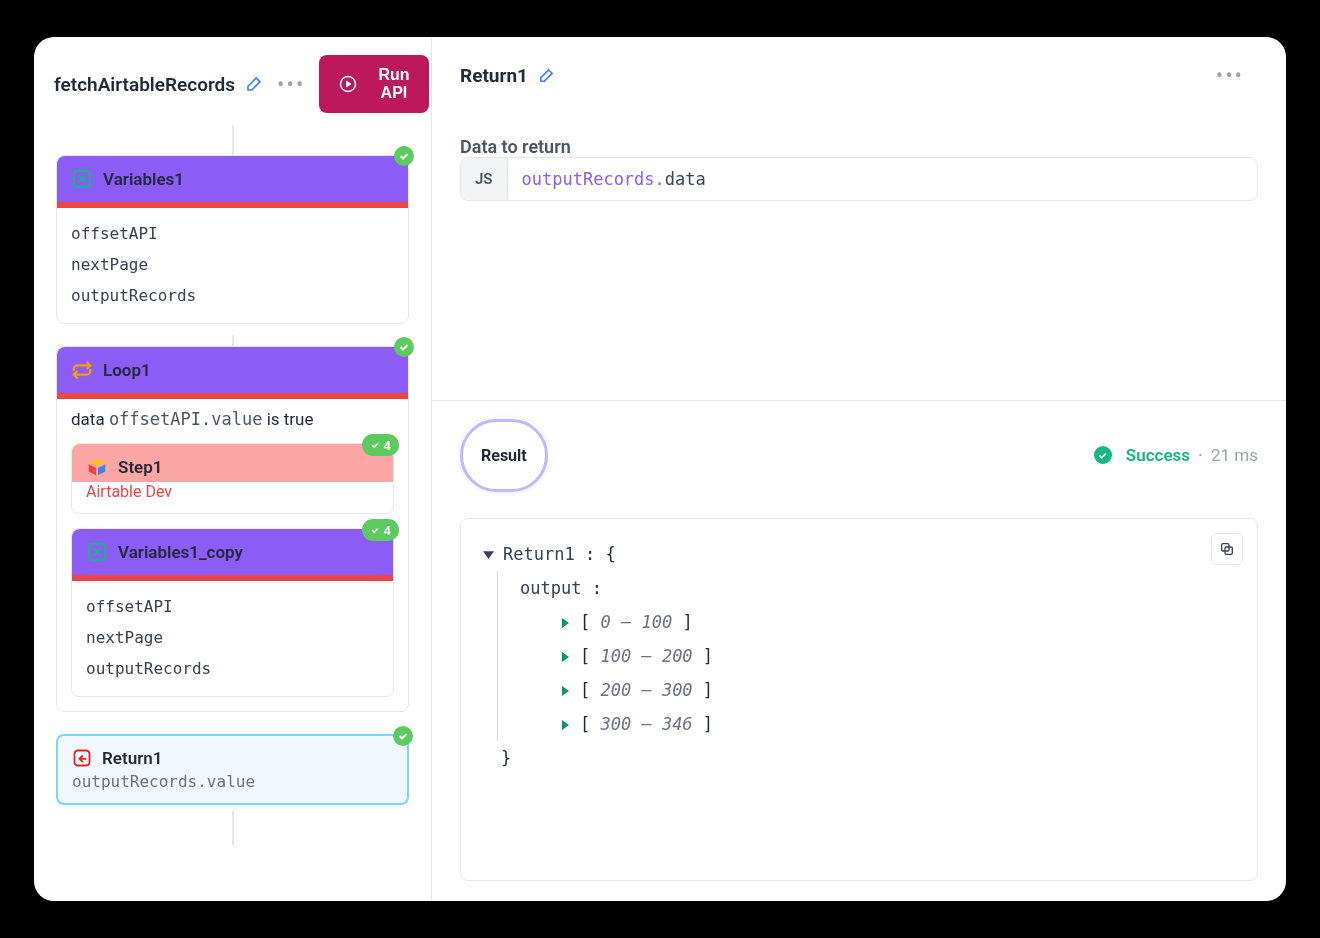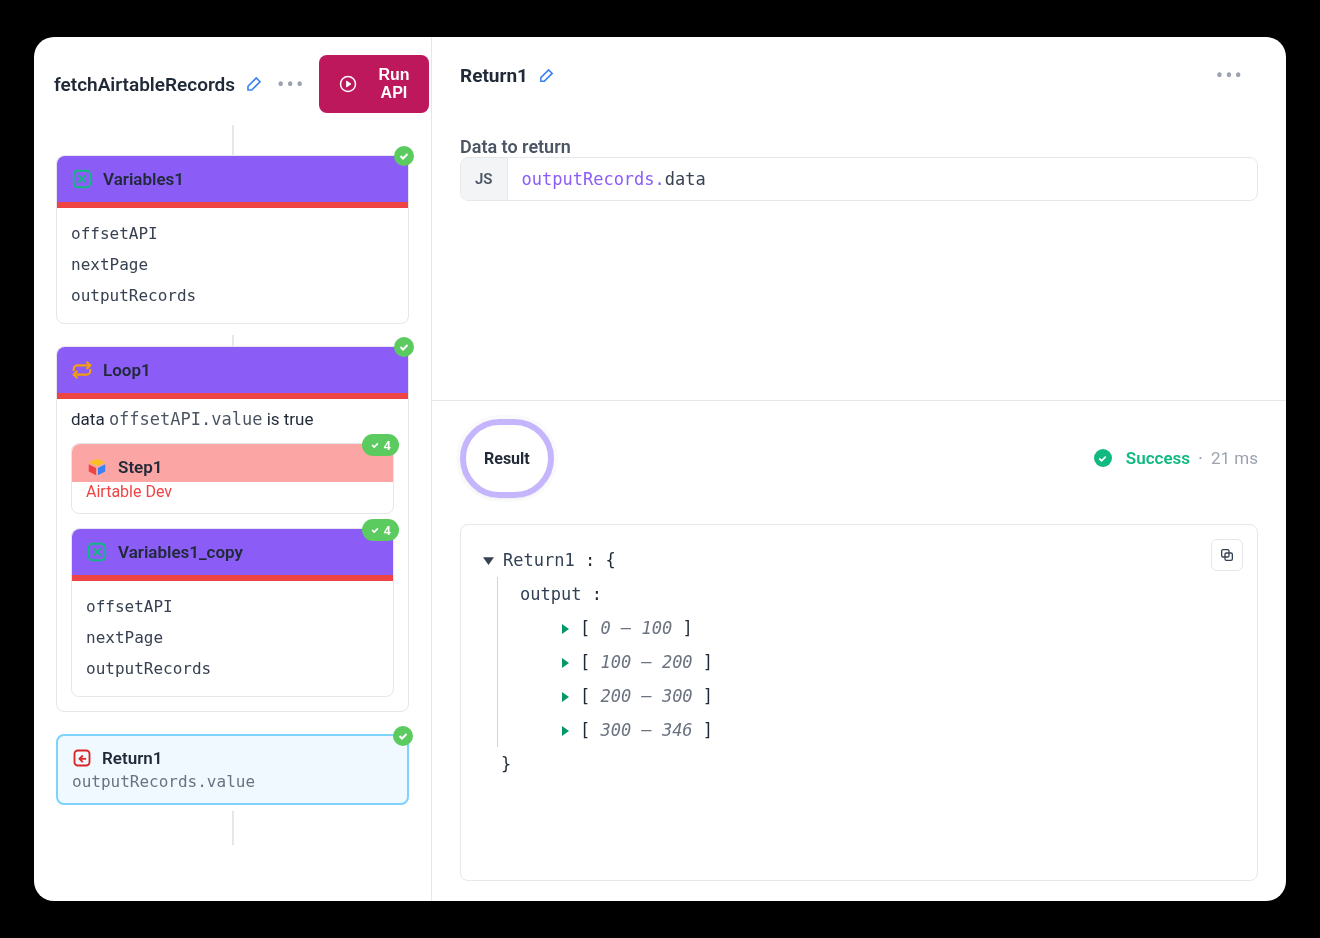--- a/index.html
+++ b/index.html
@@ -238,21 +238,21 @@
     flex: 1;
     display: flex;
     flex-direction: column;
     overflow: hidden;
   }
   .result-row {
     display: flex;
     align-items: center;
   }
   .result-chip {
-    border: 6px solid #c4b5fd;
+    border: 3px solid #c4b5fd;
     border-radius: 999px;
     padding: 24px 18px;
     font-weight: 700;
     font-size: 16px;
     color: #1f2937;
     box-shadow: 0 1px 2px rgba(0,0,0,0.05), 0 0 0 4px rgba(0,0,0,.02);
   }
   .success-text {
     color: #10b981;
     font-weight: 600;

